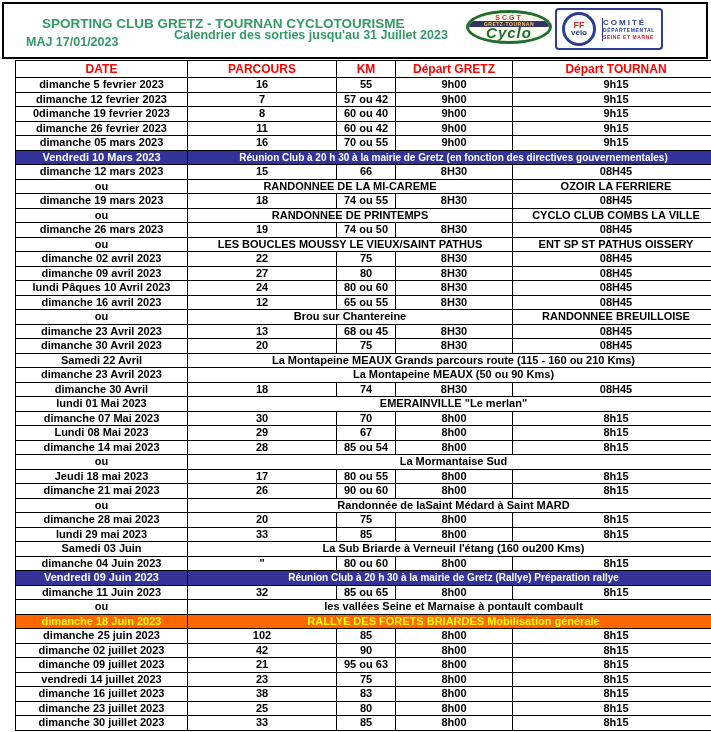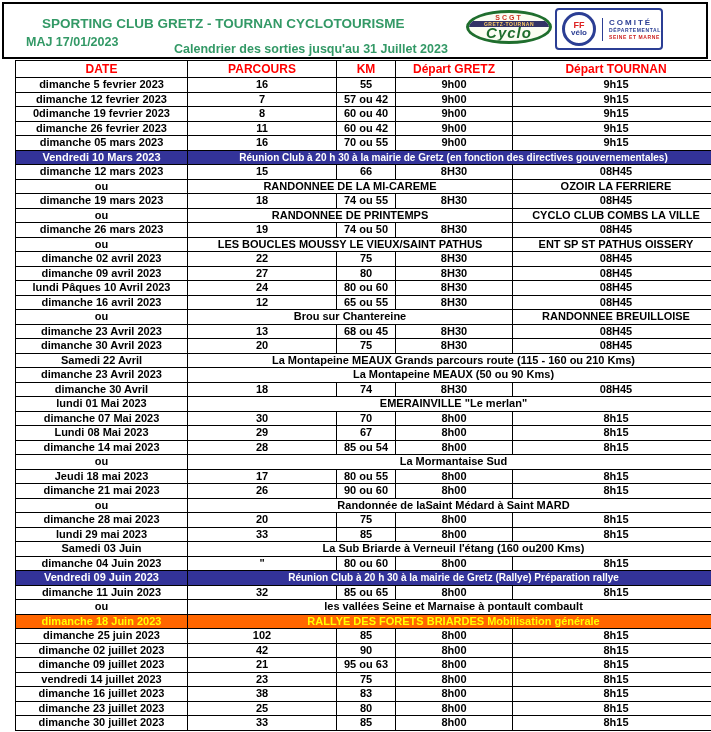--- a/index.html
+++ b/index.html
@@ -14,21 +14,21 @@
   }
   .main-title{
     position:absolute;left:38px;top:12px;
     font-size:13.5px;font-weight:bold;color:#339966;white-space:nowrap;
   }
   .maj{
     position:absolute;left:22px;top:31px;
     font-size:12.5px;font-weight:bold;color:#339966;white-space:nowrap;
   }
   .subtitle{
-    position:absolute;left:170px;top:38px;
+    position:absolute;left:170px;top:24px;
     font-size:12.5px;font-weight:bold;color:#339966;white-space:nowrap;
   }
   
   .scgt-logo{
     position:absolute;left:462px;top:6px;width:86px;height:34px;
     border:3px solid #1f6e2d;border-radius:50%;background:#fbfdf2;
     text-align:center;overflow:hidden;box-sizing:border-box;
   }
   .scgt-top{font-size:7px;line-height:7px;font-weight:bold;color:#cc3322;letter-spacing:2px;margin-top:1px;}
   .scgt-band{background:#333366;color:#ffcc66;font-size:5px;line-height:6px;font-weight:bold;letter-spacing:.5px;white-space:nowrap;}
@@ -39,21 +39,21 @@
     border:2px solid #2b3e94;border-radius:4px;background:#fff;
     display:flex;align-items:center;box-sizing:border-box;padding-left:5px;
   }
   .ff-circle{
     width:28px;height:28px;border-radius:50%;border:3px solid #2b3e94;
     display:flex;flex-direction:column;align-items:center;justify-content:center;
     background:#fff;flex:0 0 auto;
   }
   .ff-red{color:#d22;font-size:9px;line-height:8px;font-weight:bold;}
   .ff-blue{color:#2b3e94;font-size:8px;line-height:8px;font-weight:bold;}
-  .comite{border-left:1px solid #2b3e94;margin-left:6px;padding-left:6px;}
+  .comite{border-left:1px solid #2b3e94;margin-left:6px;}
   .comite-l1{color:#2b3e94;font-size:8px;line-height:9px;font-weight:bold;letter-spacing:2px;}
   .comite-l2{color:#2b3e94;font-size:5px;line-height:7px;font-weight:bold;letter-spacing:.6px;}
   .comite-l3{color:#cc2222;font-size:5px;line-height:7px;font-weight:bold;letter-spacing:.6px;}
   
   table.cal{
     position:absolute;left:3px;top:60px;width:704px;
     border-collapse:collapse;table-layout:fixed;margin-left:12px;
   }
   table.cal th,table.cal td{
     border:1px solid #000;font-weight:bold;text-align:center;vertical-align:middle;

